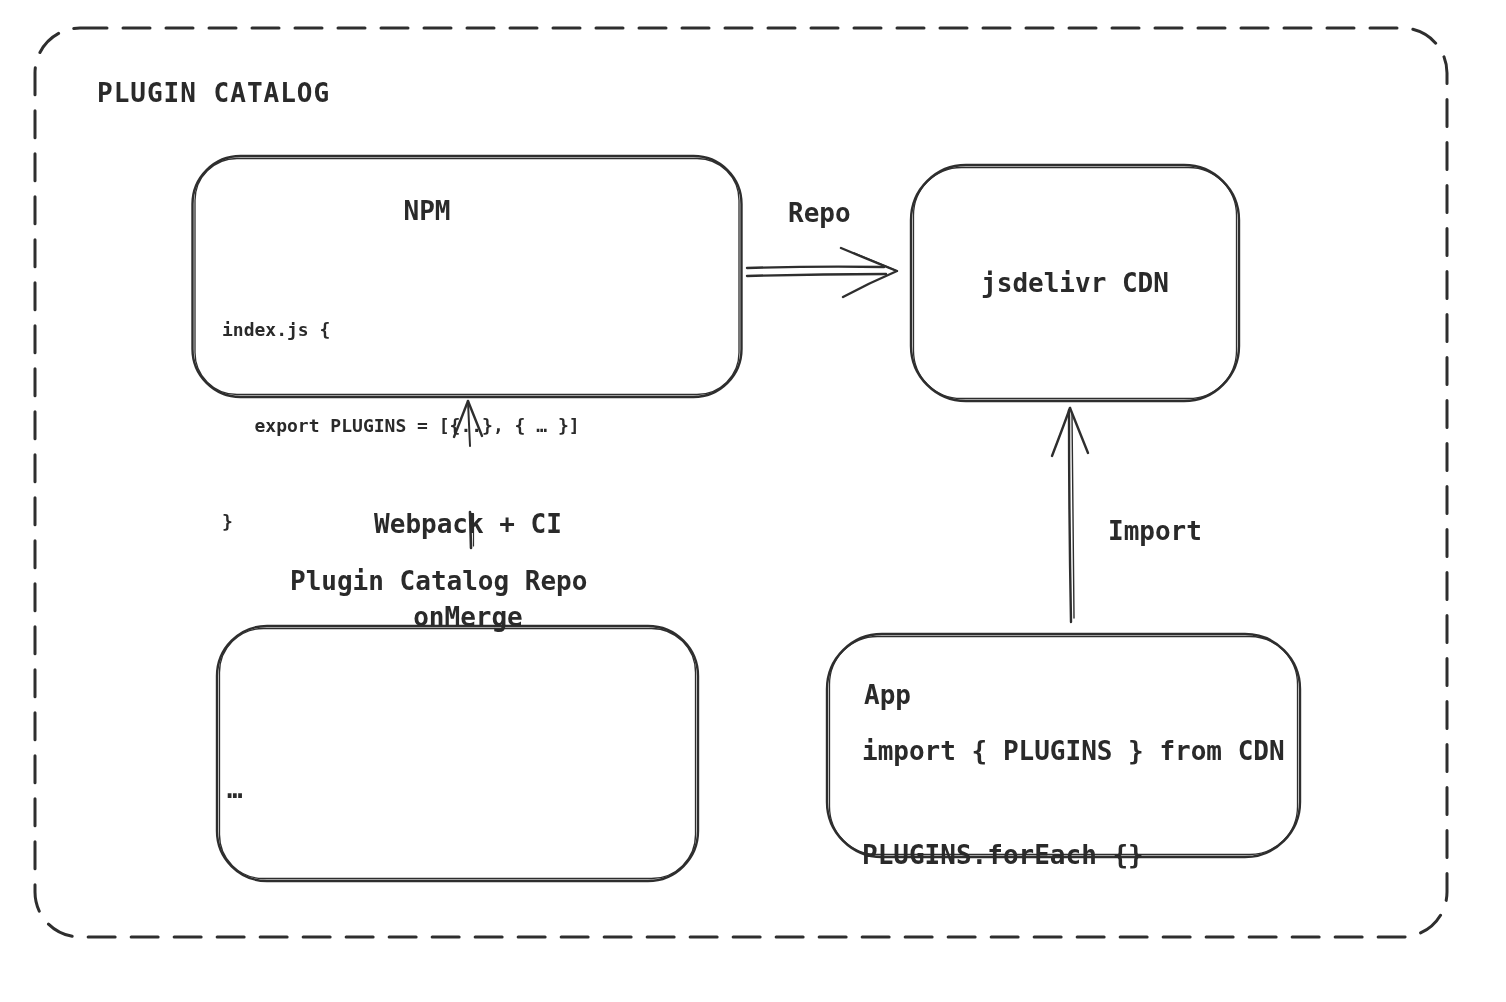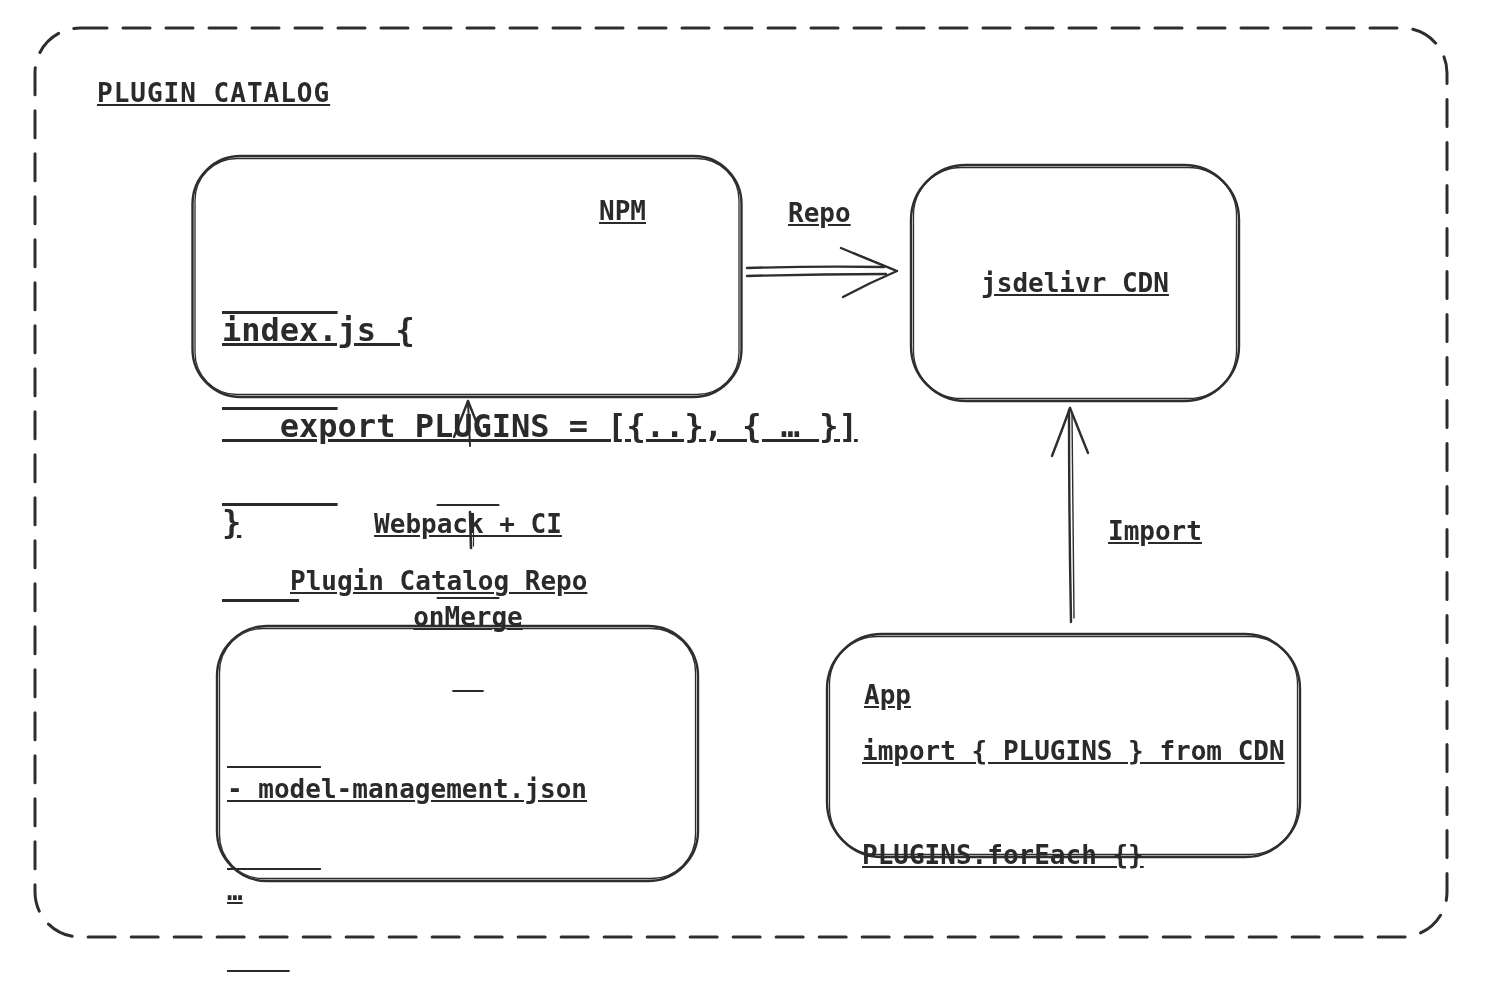--- a/index.html
+++ b/index.html
@@ -17,24 +17,24 @@
     position: absolute;
     left: 0; top: 0;
     width: 1506px; height: 1002px;
   }
   .stage svg.strokes * {
     fill: none;
     stroke: #2e2e2e;
     stroke-linecap: round;
     stroke-linejoin: round;
   }
-  .txt { position: absolute; font-size: 26px; white-space: pre; text-decoration: underline; }
+  .txt { position: absolute; font-size: 26px; white-space: pre; }
   .t-title     { left: 97px;  top: 78px;  letter-spacing: 1px; }
-  .npm-title   { left: 176px; top: 196px; width: 470px; text-align: right; }
-  .npm-code    { left: 222px; top: 250px; font-size: 32px; line-height: 32px; }
+  .npm-title   { left: 192px; top: 196px; width: 470px; text-align: center; }
+  .npm-code    { left: 222px; top: 250px; font-size: 18px; line-height: 32px; }
   .cdn-label   { left: 911px; top: 164px; width: 328px; height: 238px;
                  display: flex; align-items: center; justify-content: center; }
   .cache-label { left: 788px; top: 198px; }
   .build-label { left: 368px; top: 447px; width: 200px; text-align: center; line-height: 31px; }
   .repo-label  { left: 290px; top: 566px; }
   .repo-files  { left: 227px; top: 704px; line-height: 34px; }
   .app-title   { left: 864px; top: 680px; }
   .app-line1   { left: 862px; top: 736px; }
   .app-line2   { left: 862px; top: 796px; margin-top: 44px; }
   .import-label{ left: 1108px; top: 516px; }
@@ -109,21 +109,20 @@
   <div class="txt cache-label">Repo</div>
 
   <div class="txt build-label">
     <div>Webpack + CI</div>
     <div>onMerge</div>
   </div>
 
   <div>
     <div class="txt repo-label">Plugin Catalog Repo</div>
     <div class="txt repo-files">
-      <div>- model-management.json</div>
       <div>…</div>
     </div>
   </div>
 
   <div>
     <div class="txt app-title">App</div>
     <div class="txt app-line1">import { PLUGINS } from CDN</div>
     <div class="txt app-line2">PLUGINS.forEach {}</div>
   </div>
 

